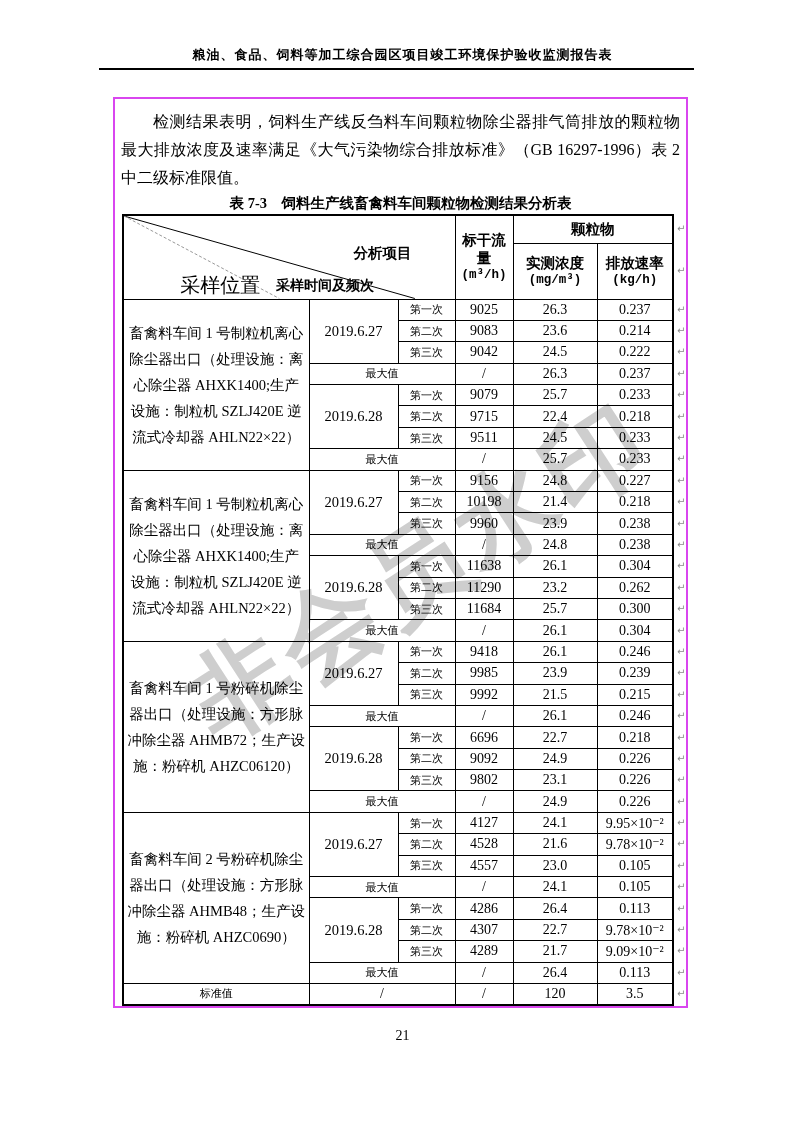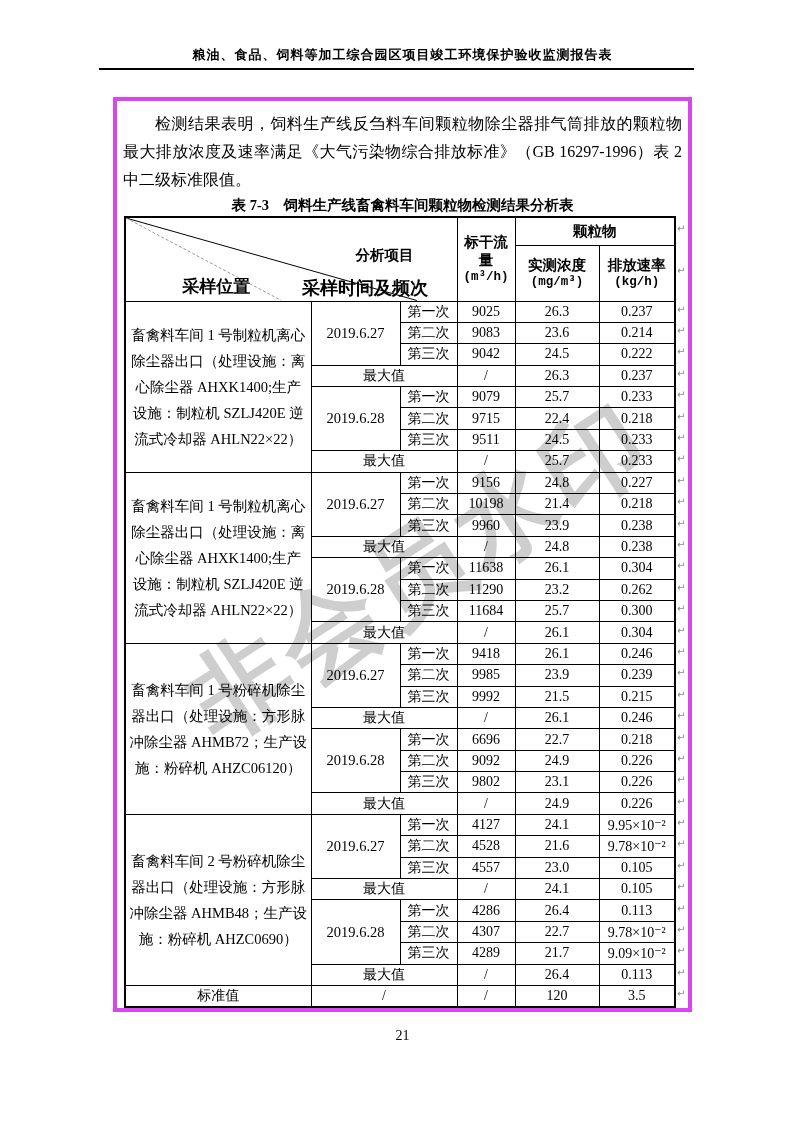--- a/index.html
+++ b/index.html
@@ -22,21 +22,21 @@
   .watermark{
     position:absolute;left:60px;top:505px;width:720px;text-align:center;
     font-size:100px;font-weight:bold;color:#cecece;letter-spacing:5px;
     transform:rotate(-33deg);transform-origin:center;
     z-index:0;pointer-events:none;white-space:nowrap;
   }
 
   
   .content-box{
     position:absolute;left:113px;top:97px;width:571px;height:907px;
-    border:4px solid #d946ef;z-index:1;background:transparent;
+    border:2px solid #d946ef;z-index:1;background:transparent;
   }
   .para{
     margin:9px 6px 0 6px;font-size:16px;line-height:28px;
     text-indent:2em;text-align:justify;
   }
   .tbl-title{
     text-align:center;font-weight:bold;font-size:14.5px;
     margin:2px 0 2px 0;line-height:18px;
   }
 
@@ -52,26 +52,26 @@
   thead tr.h1{height:28px;}
   thead tr.h2{height:56px;}
   tbody tr{height:21.4px;}
   th{font-size:14.5px;font-weight:bold;line-height:18px;}
   th .unit{font-size:12.5px;font-weight:bold;line-height:16px;font-family:Liberation Mono, monospace;}
   .flow-label{width:48px;margin:0 auto;line-height:18px;}
 
   .diag{position:relative;}
   .diag svg{position:absolute;left:0;top:0;width:100%;height:100%;}
   .dg-top{position:absolute;right:13%;top:34%;font-size:14.5px;font-weight:bold;}
-  .dg-left{position:absolute;left:17%;bottom:6%;font-size:17px;font-weight:bold;}
-  .dg-mid{position:absolute;left:46%;bottom:4%;font-size:18px;font-weight:bold;margin-left:24px;}
+  .dg-left{position:absolute;left:17%;bottom:6%;font-size:20px;font-weight:normal;}
+  .dg-mid{position:absolute;left:46%;bottom:4%;font-size:14px;font-weight:bold;}
 
   td.loc{font-size:14.5px;line-height:26px;padding:0 3px;}
   td.date{font-size:14.5px;}
-  td.trial{font-size:14px;}
+  td.trial{font-size:11px;}
   td.num{font-size:14px;}
 
   
   .mark{
     position:absolute;font-family:"DejaVu Sans",sans-serif;
     font-size:10px;color:#8a8a8a;z-index:2;line-height:12px;
   }
   .pagenum{
     position:absolute;top:1028px;left:0;width:100%;text-align:center;
     font-size:14px;z-index:2;

